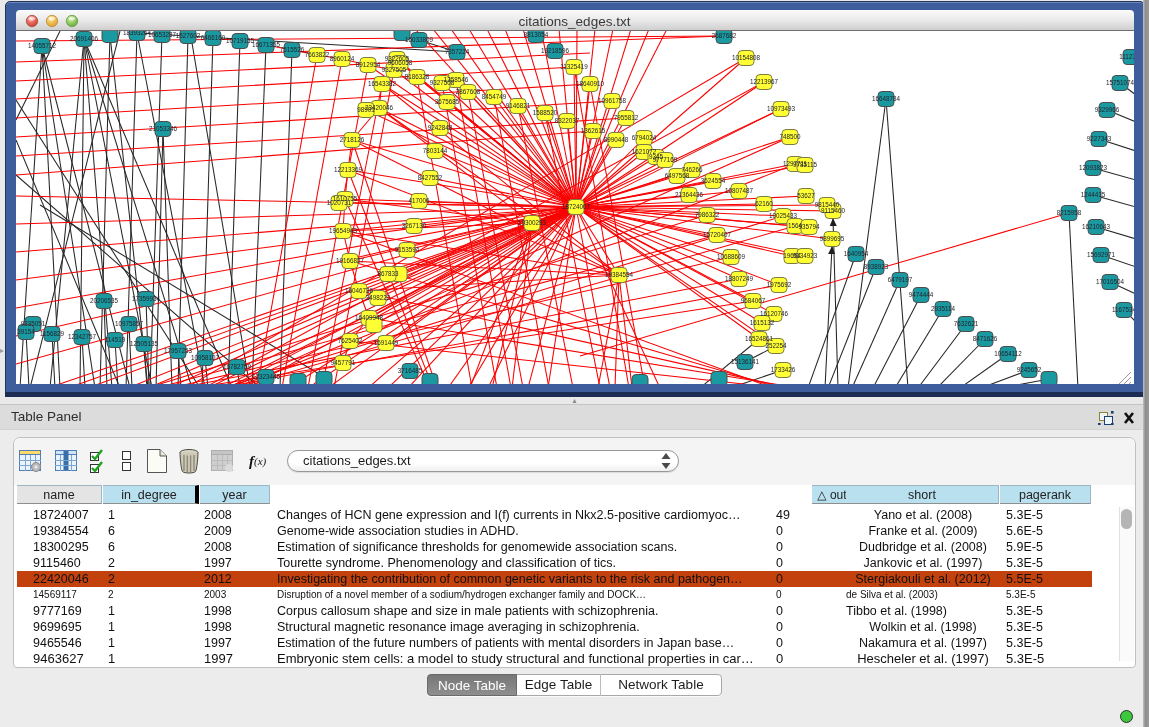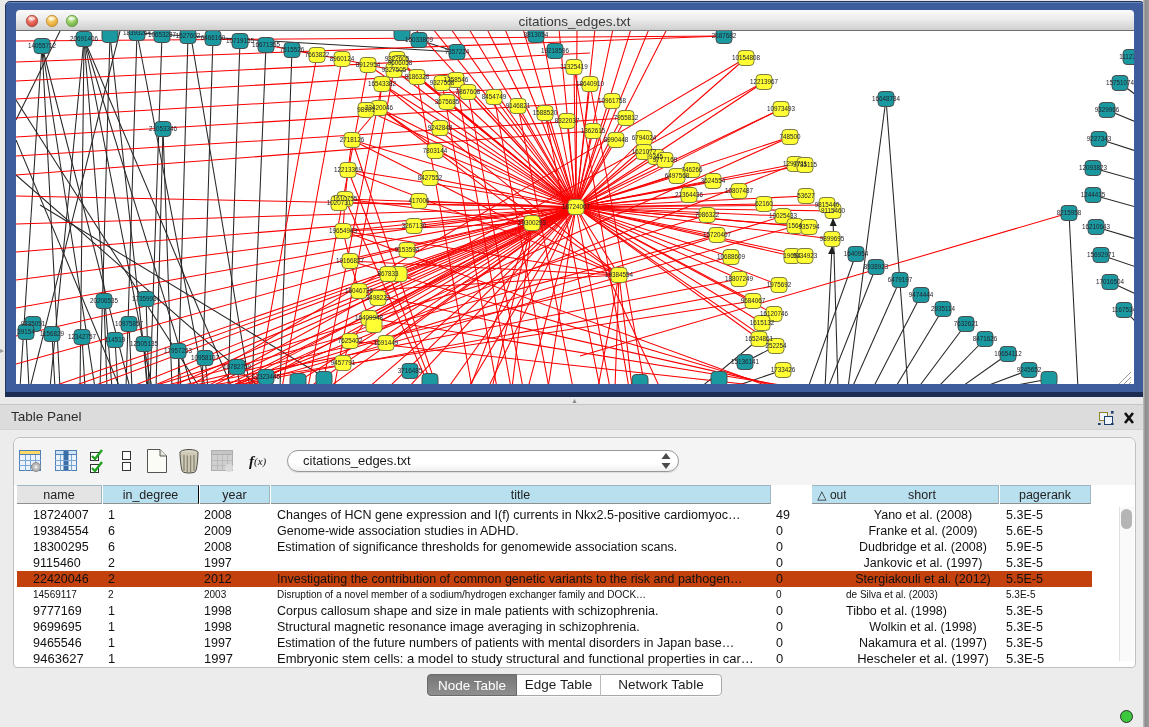--- a/index.html
+++ b/index.html
@@ -679,23 +679,22 @@
 </svg>
 
 <div class="abs" style="left:287px;top:450px;width:392px;height:22px;background:linear-gradient(#ffffff 60%,#f0f0f0);border:1px solid #989898;border-radius:11px;box-shadow:0 1px 1px rgba(0,0,0,0.10);"></div>
 <div class="abs" style="left:303px;top:453px;font-size:13px;color:#1a1a1a;">citations_edges.txt</div>
 <svg class="abs" style="left:660px;top:453px" width="12" height="16">
  <path d="M6 0 L10.5 6 H1.5 Z" fill="#4a4a4a"></path>
     <path d="M6 16 L1.5 10 H10.5 Z" fill="#4a4a4a"></path>
 </svg>
 <div style="position:absolute;left:17px;top:485px;width:1075px;height:20px;">
     <div style="position:absolute;left:0px;top:0;width:85px;height:19px;background:#e4e4e4;border-right:1px solid #9eb6c2;border-top:1px solid #9eb6c2;border-bottom:1px solid #8f8f8f;text-align:center;font-size:12.5px;line-height:19px;color:#222;">name</div>
-    <div style="position:absolute;left:86px;top:0;width:96px;height:19px;background:#b9e0ef;border-right:1px solid #000000;border-top:1px solid #9eb6c2;border-bottom:1px solid #8f8f8f;text-align:center;font-size:12.5px;line-height:19px;color:#222;">in_degree</div>
+    <div style="position:absolute;left:86px;top:0;width:96px;height:19px;background:#b9e0ef;border-right:4px solid #000000;border-top:1px solid #9eb6c2;border-bottom:1px solid #8f8f8f;text-align:center;font-size:12.5px;line-height:19px;color:#222;">in_degree</div>
     <div style="position:absolute;left:183px;top:0;width:70px;height:19px;background:#b9e0ef;border-right:1px solid #9eb6c2;border-top:1px solid #9eb6c2;border-bottom:1px solid #8f8f8f;text-align:center;font-size:12.5px;line-height:19px;color:#222;">year</div>
-    <div style="position:absolute;left:254px;top:0;width:500px;height:19px;background:#b9e0ef;border-right:1px solid #9eb6c2;border-top:1px solid #9eb6c2;border-bottom:1px solid #8f8f8f;text-align:center;font-size:12.5px;line-height:19px;color:#222;">title</div>
     <div style="position:absolute;left:755px;top:0;width:73px;height:19px;background:#b9e0ef;border-right:1px solid #9eb6c2;border-top:1px solid #9eb6c2;border-bottom:1px solid #8f8f8f;text-align:center;font-size:12px;line-height:19px;color:#222;margin-left:40px;">△ out_de…</div>
     <div style="position:absolute;left:829px;top:0;width:153px;height:19px;background:#b9e0ef;border-right:1px solid #9eb6c2;border-top:1px solid #9eb6c2;border-bottom:1px solid #8f8f8f;text-align:center;font-size:12.5px;line-height:19px;color:#222;">short</div>
     <div style="position:absolute;left:983px;top:0;width:91px;height:19px;background:#b9e0ef;border-right:1px solid #9eb6c2;border-top:1px solid #9eb6c2;border-bottom:1px solid #8f8f8f;text-align:center;font-size:12.5px;line-height:19px;color:#222;">pagerank</div>
   </div>
 <div style="position:absolute;left:17px;top:507px;width:1075px;height:16px;font-size:12.5px;line-height:16px;color:#111;background:#fff;">
     <div style="position:absolute;left:16px;">18724007</div>
     <div style="position:absolute;left:91px;">1</div>
     <div style="position:absolute;left:187px;">2008</div>
     <div style="position:absolute;left:260px;width:496px;overflow:hidden;white-space:nowrap;">Changes of HCN gene expression and I(f) currents in Nkx2.5-positive cardiomyoc…</div>
     <div style="position:absolute;left:759px;">49</div>
@@ -717,20 +716,21 @@
     <div style="position:absolute;left:187px;">2008</div>
     <div style="position:absolute;left:260px;width:496px;overflow:hidden;white-space:nowrap;">Estimation of significance thresholds for genomewide association scans.</div>
     <div style="position:absolute;left:759px;">0</div>
     <div style="position:absolute;left:829px;width:154px;text-align:center;">Dudbridge et al. (2008)</div>
     <div style="position:absolute;left:989px;">5.9E-5</div>
   </div>
 <div style="position:absolute;left:17px;top:555px;width:1075px;height:16px;font-size:12.5px;line-height:16px;color:#111;background:#fff;">
     <div style="position:absolute;left:16px;">9115460</div>
     <div style="position:absolute;left:91px;">2</div>
     <div style="position:absolute;left:187px;">1997</div>
+    <div style="position:absolute;left:260px;width:496px;overflow:hidden;white-space:nowrap;">Tourette syndrome. Phenomenology and classification of tics.</div>
     <div style="position:absolute;left:759px;">0</div>
     <div style="position:absolute;left:829px;width:154px;text-align:center;">Jankovic et al. (1997)</div>
     <div style="position:absolute;left:989px;">5.3E-5</div>
   </div>
 <div style="position:absolute;left:17px;top:571px;width:1075px;height:16px;font-size:12.5px;line-height:16px;color:#111;background:#c2410c;">
     <div style="position:absolute;left:16px;">22420046</div>
     <div style="position:absolute;left:91px;">2</div>
     <div style="position:absolute;left:187px;">2012</div>
     <div style="position:absolute;left:260px;width:496px;overflow:hidden;white-space:nowrap;">Investigating the contribution of common genetic variants to the risk and pathogen…</div>
     <div style="position:absolute;left:759px;">0</div>

